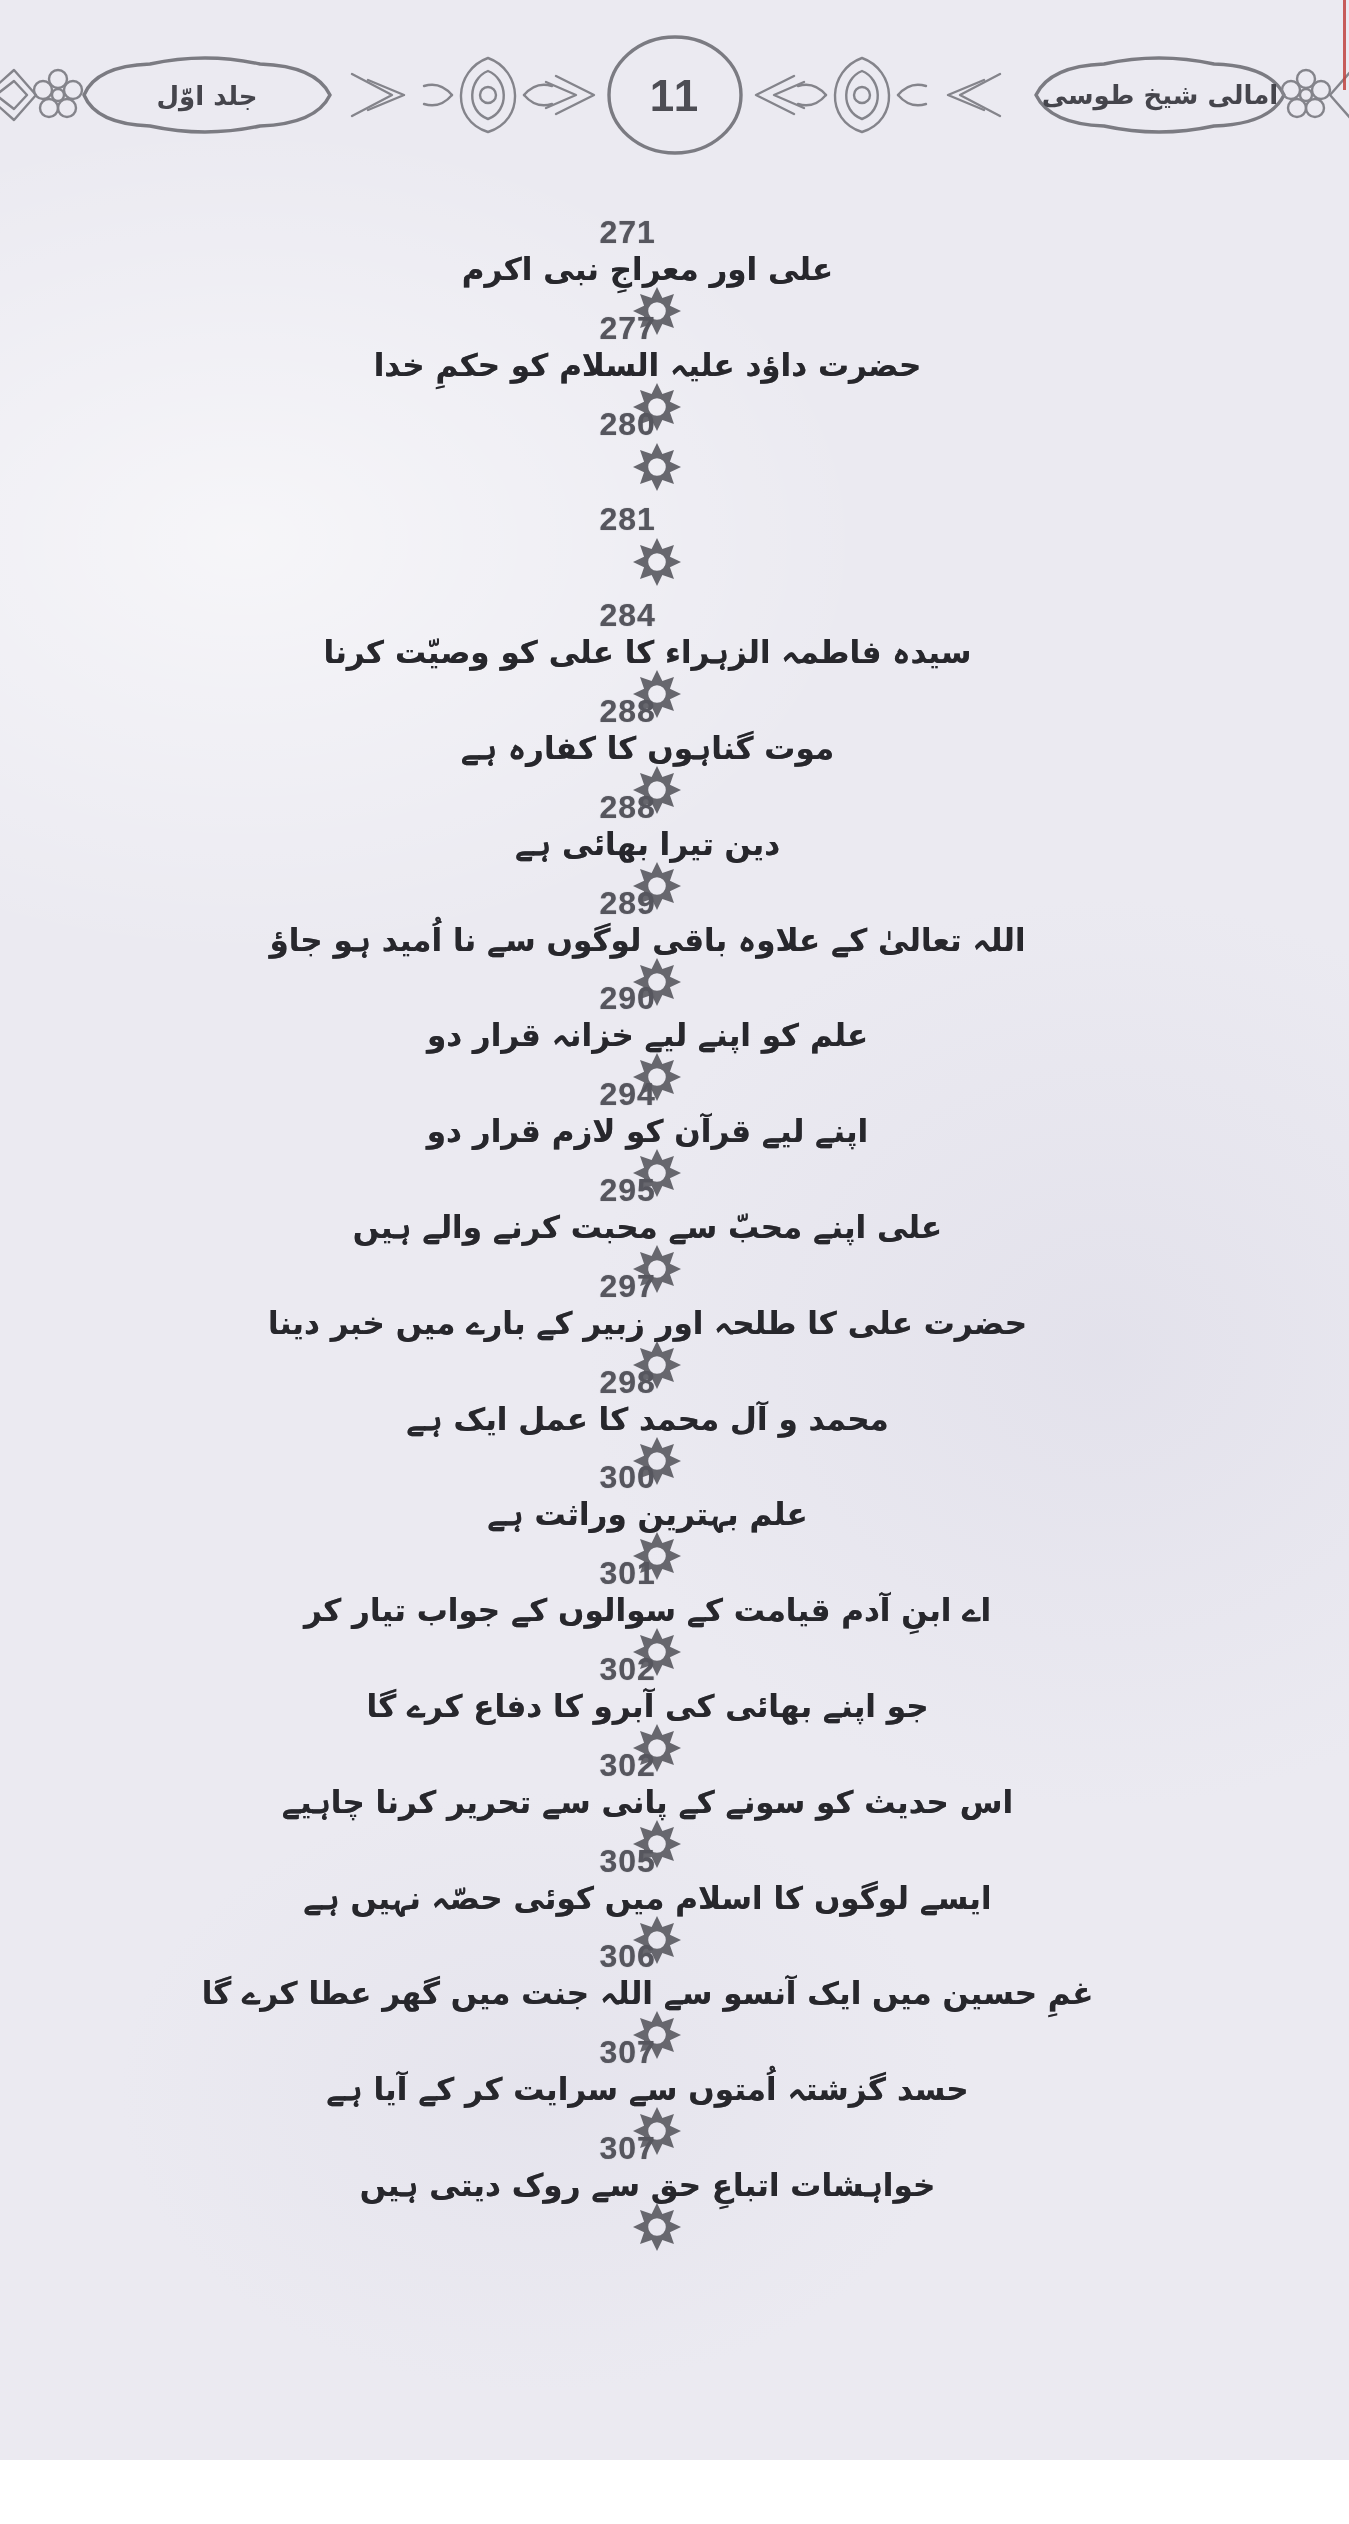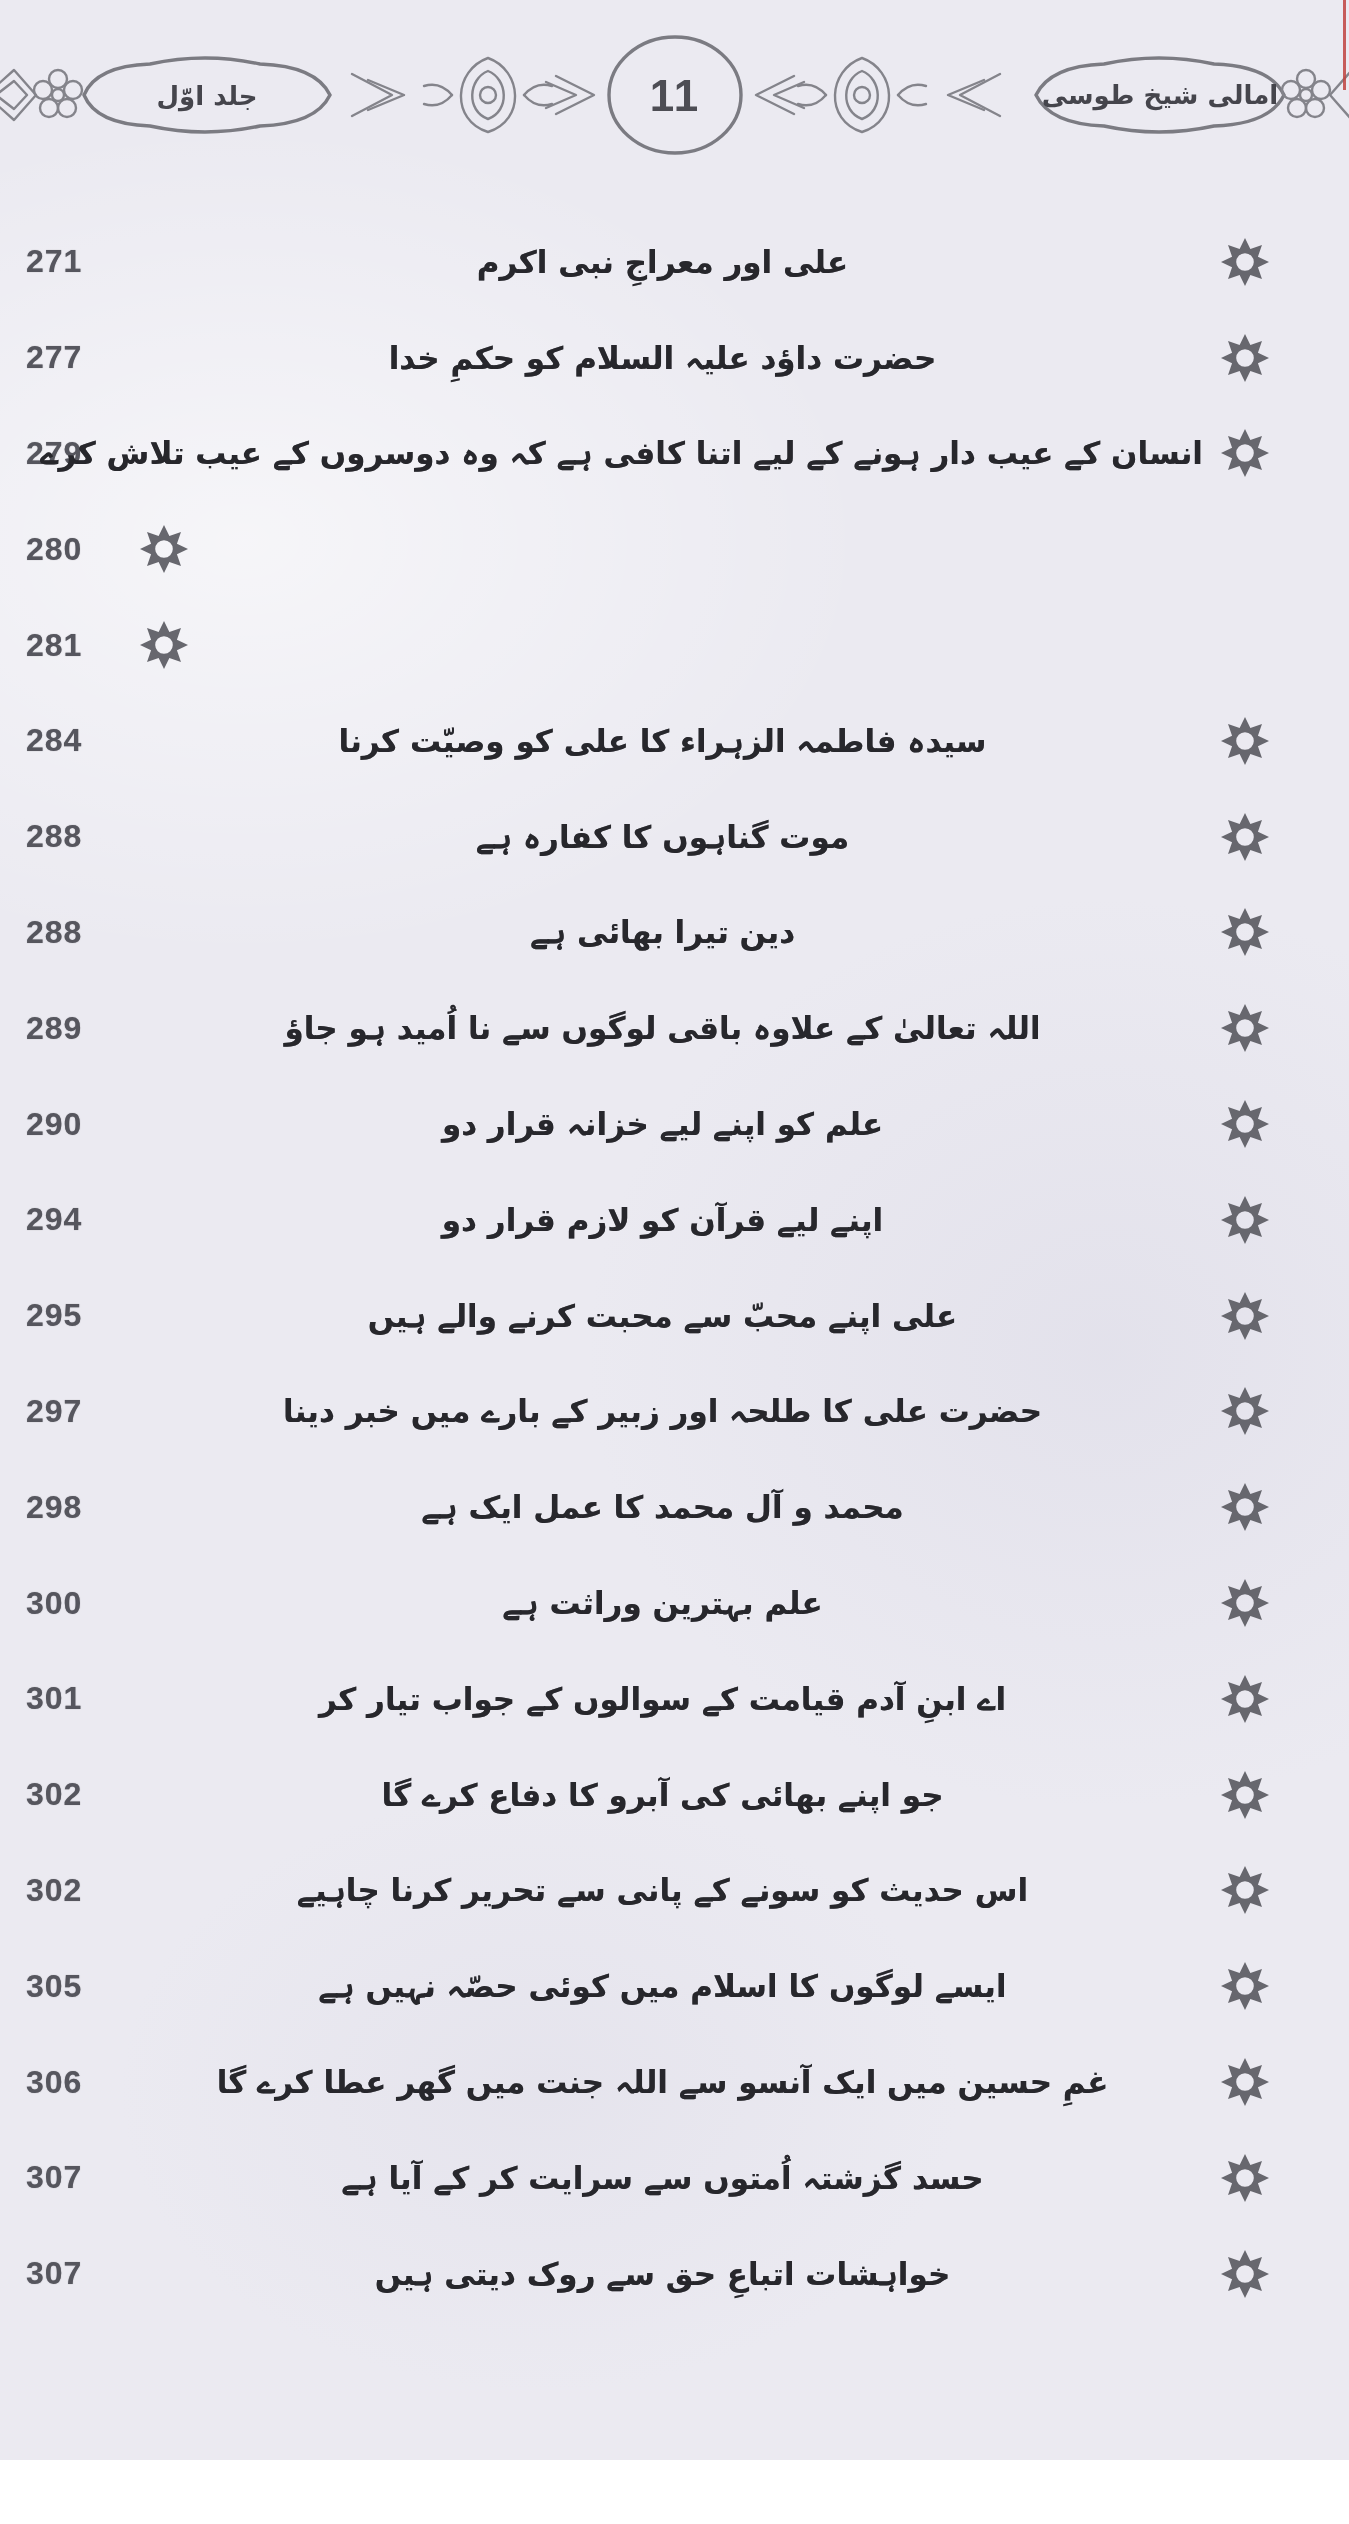--- a/index.html
+++ b/index.html
@@ -14,21 +14,21 @@
       #ebeaf1;
   }
   
   .header-band{position:absolute;top:18px;left:0;}
   .orn{fill:none;stroke:#84848b;stroke-width:2.4;stroke-linejoin:round;stroke-linecap:round;}
   .orn-thick{fill:none;stroke:#7b7b82;stroke-width:3.4;}
   .cart-text{font:700 26px "DejaVu Sans",sans-serif;fill:#45454c;}
   .pageno-text{font:700 44px "Liberation Sans",sans-serif;fill:#4d4d54;letter-spacing:2px;}
   
   .toc{position:absolute;top:214px;left:0;width:100%;}
-  .row{height:95.8px;display:flex;align-items:center;padding:0 80px 0 26px;box-sizing:border-box;}
+  .row{height:95.8px;display:flex;align-items:center;padding:0 80px 0 26px;box-sizing:border-box;flex-direction:column;}
   .num{
     flex:0 0 auto;width:96px;
     font:700 32px "Liberation Sans",sans-serif;
     color:#56565e;letter-spacing:1px;
     text-shadow:0 0 1px rgba(86,86,94,.6);
   }
   .title{
     flex:1 1 auto;min-width:0;
     text-align:center;direction:rtl;
     font:700 31px "DejaVu Sans",sans-serif;
@@ -142,27 +142,20 @@
         </svg>
     </div>
     <div class="row">
       <span class="num">277</span>
       <span class="title">حضرت داؤد علیہ السلام کو حکمِ خدا</span>
       <svg class="star">
           <use href="#sunstar"></use>
         </svg>
     </div>
     <div class="row">
-      <span class="num">279</span>
-      <span class="title">انسان کے عیب دار ہونے کے لیے اتنا کافی ہے کہ وہ دوسروں کے عیب تلاش کرے</span>
-      <svg class="star">
-          <use href="#sunstar"></use>
-        </svg>
-    </div>
-    <div class="row">
       <span class="num">280</span>
       <svg class="star">
           <use href="#sunstar"></use>
         </svg>
     </div>
     <div class="row">
       <span class="num">281</span>
       <svg class="star">
           <use href="#sunstar"></use>
         </svg>

